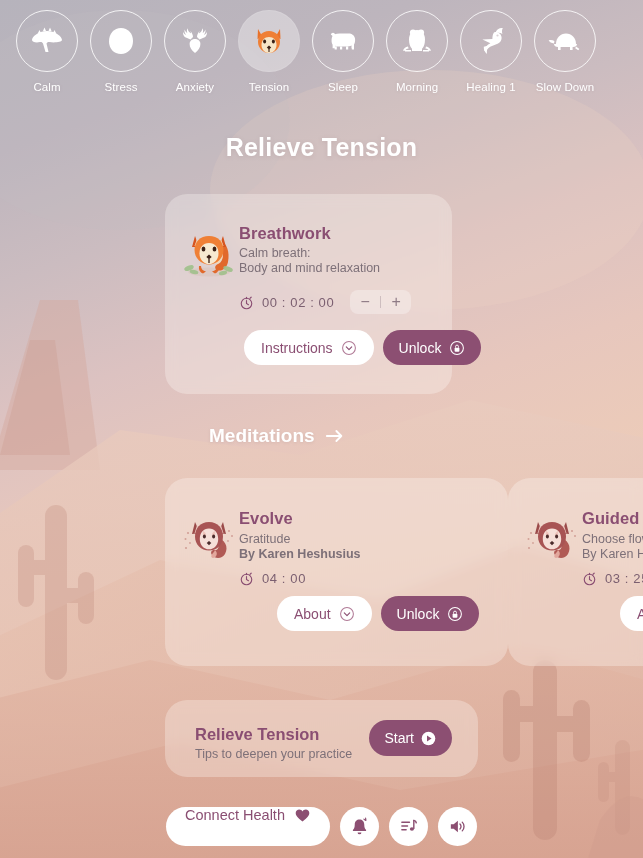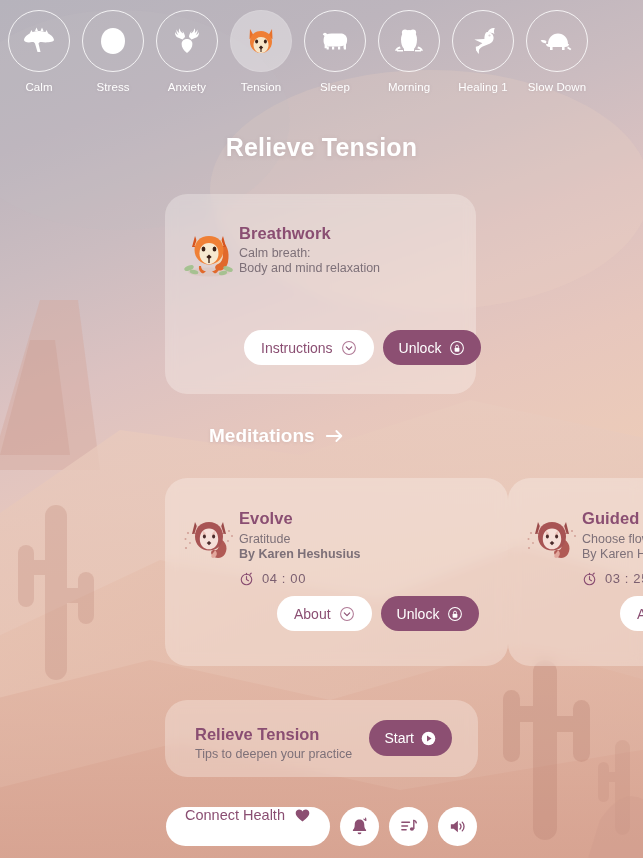--- a/index.html
+++ b/index.html
@@ -32,21 +32,21 @@
   .bg-layer { position: absolute; left: 0; top: 0; width: 643px; height: 858px; pointer-events: none; }
 
   
   .category-strip {
     position: absolute;
     top: 10px; left: 0;
     width: 627px;
     height: 100px;
     display: flex;
     align-items: flex-start;
-    padding-left: 8px;
+    padding-left: 16px;
     gap: 12px;
     z-index: 6;
   }
   .category {
     width: 62px;
     flex: 0 0 62px;
     display: flex;
     flex-direction: column;
     align-items: center;
   }
@@ -86,21 +86,21 @@
 
   
   .card {
     position: absolute;
     border-radius: 22px;
     background: rgba(255,252,250,.30);
     backdrop-filter: blur(6px);
     z-index: 4;
   }
 
-  .card-breathwork { left: 165px; top: 194px; width: 311px; height: 200px; }
+  .card-breathwork { left: 165px; top: 194px; width: 287px; height: 200px; }
   .card-evolve     { left: 165px; top: 478px; width: 343px; height: 188px; }
   .card-guided     { left: 508px; top: 478px; width: 230px; height: 188px; }
   .card-tips       { left: 165px; top: 700px; width: 313px; height: 77px; }
 
   .card-inner { position: relative; width: 100%; height: 100%; }
 
   .card-avatar {
     position: absolute;
     width: 60px; height: 60px;
   }
@@ -449,20 +449,34 @@
             <ellipse cx="49" cy="49" rx="5" ry="2.4" transform="rotate(20 49 49)"></ellipse>
             <ellipse cx="44" cy="53" rx="4.2" ry="2" transform="rotate(-14 44 53)"></ellipse>
           </g>
         </svg>
       </div>
 
       <div class="card-title" style="left:74px; top:30px;">Breathwork</div>
       <div class="card-sub" style="left:74px; top:52px;">Calm breath:</div>
       <div class="card-sub" style="left:74px; top:67px;">Body and mind relaxation</div>
 
+      <div class="timer-row" style="left:74px; top:96px;">
+        <svg width="15" height="15" viewBox="0 0 20 20">
+          <circle cx="10" cy="11.4" r="7" fill="none" stroke="#8a4e72" stroke-width="1.5"></circle>
+          <path d="M10 7.4 v4 l2.6 1.6" fill="none" stroke="#8a4e72" stroke-width="1.5" stroke-linecap="round"></path>
+          <path d="M10 3.2 v1.6" stroke="#8a4e72" stroke-width="1.6" stroke-linecap="round"></path>
+          <path d="M14.6 4.6 l1.6 -1.6" stroke="#8a4e72" stroke-width="1.6" stroke-linecap="round"></path>
+        </svg>
+        <span class="timer-text">00 : 02 : 00</span>
+        <div class="stepper">
+          <button>−</button>
+          <div class="divider"></div>
+          <button>+</button>
+        </div>
+      </div>
 
       <div class="btn-row" style="left:79px; top:136px;">
         <button class="btn btn-light">
           <span>Instructions</span>
           <svg width="16" height="16" viewBox="0 0 20 20">
             <circle cx="10" cy="10" r="8" fill="none" stroke="#b07a96" stroke-width="1.3"></circle>
             <path d="M6.6 8.6 L10 12 L13.4 8.6" fill="none" stroke="#8a4e72" stroke-width="1.4" stroke-linecap="round" stroke-linejoin="round"></path>
           </svg>
         </button>
         <button class="btn btn-dark">

